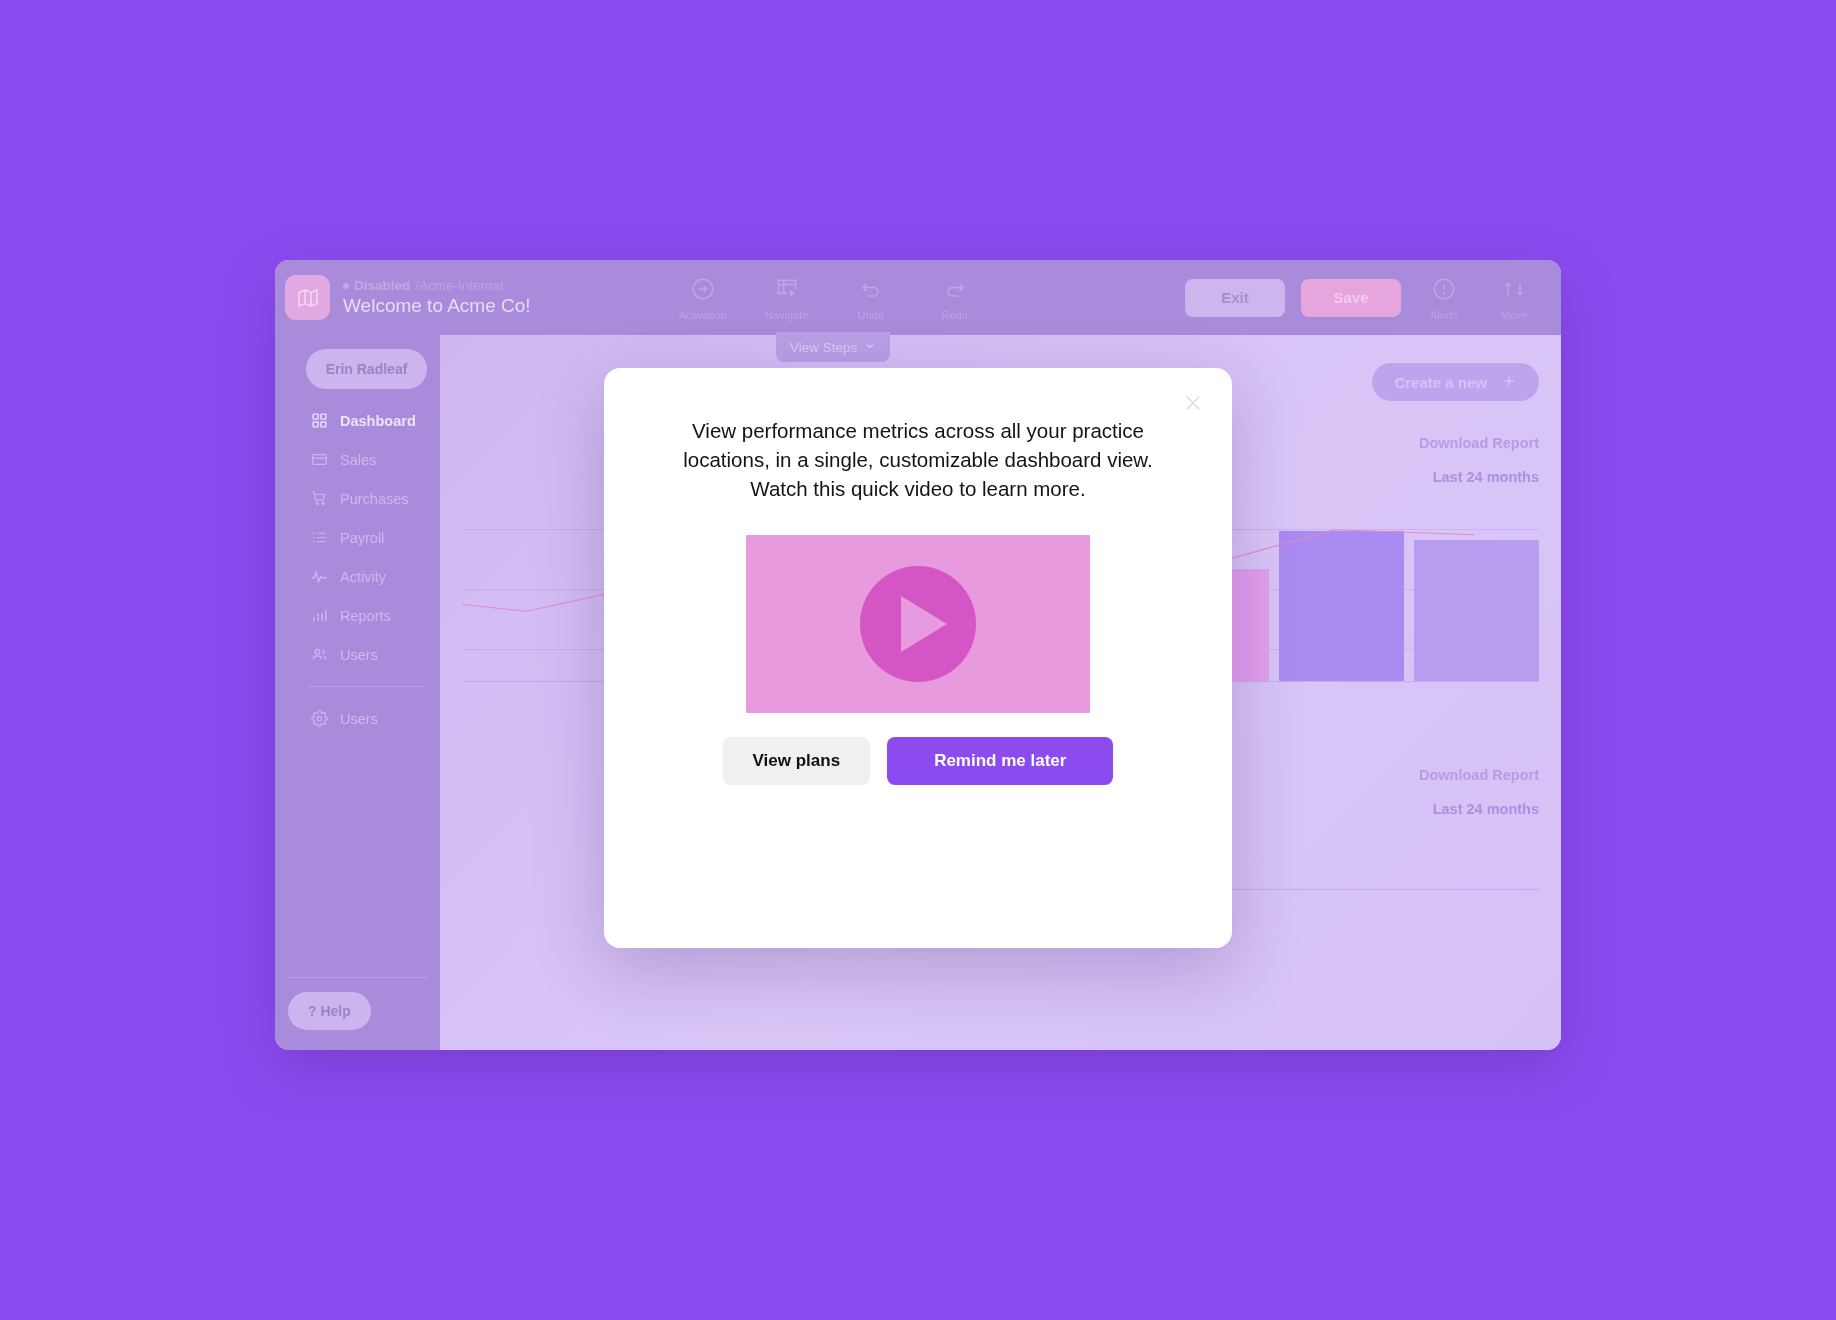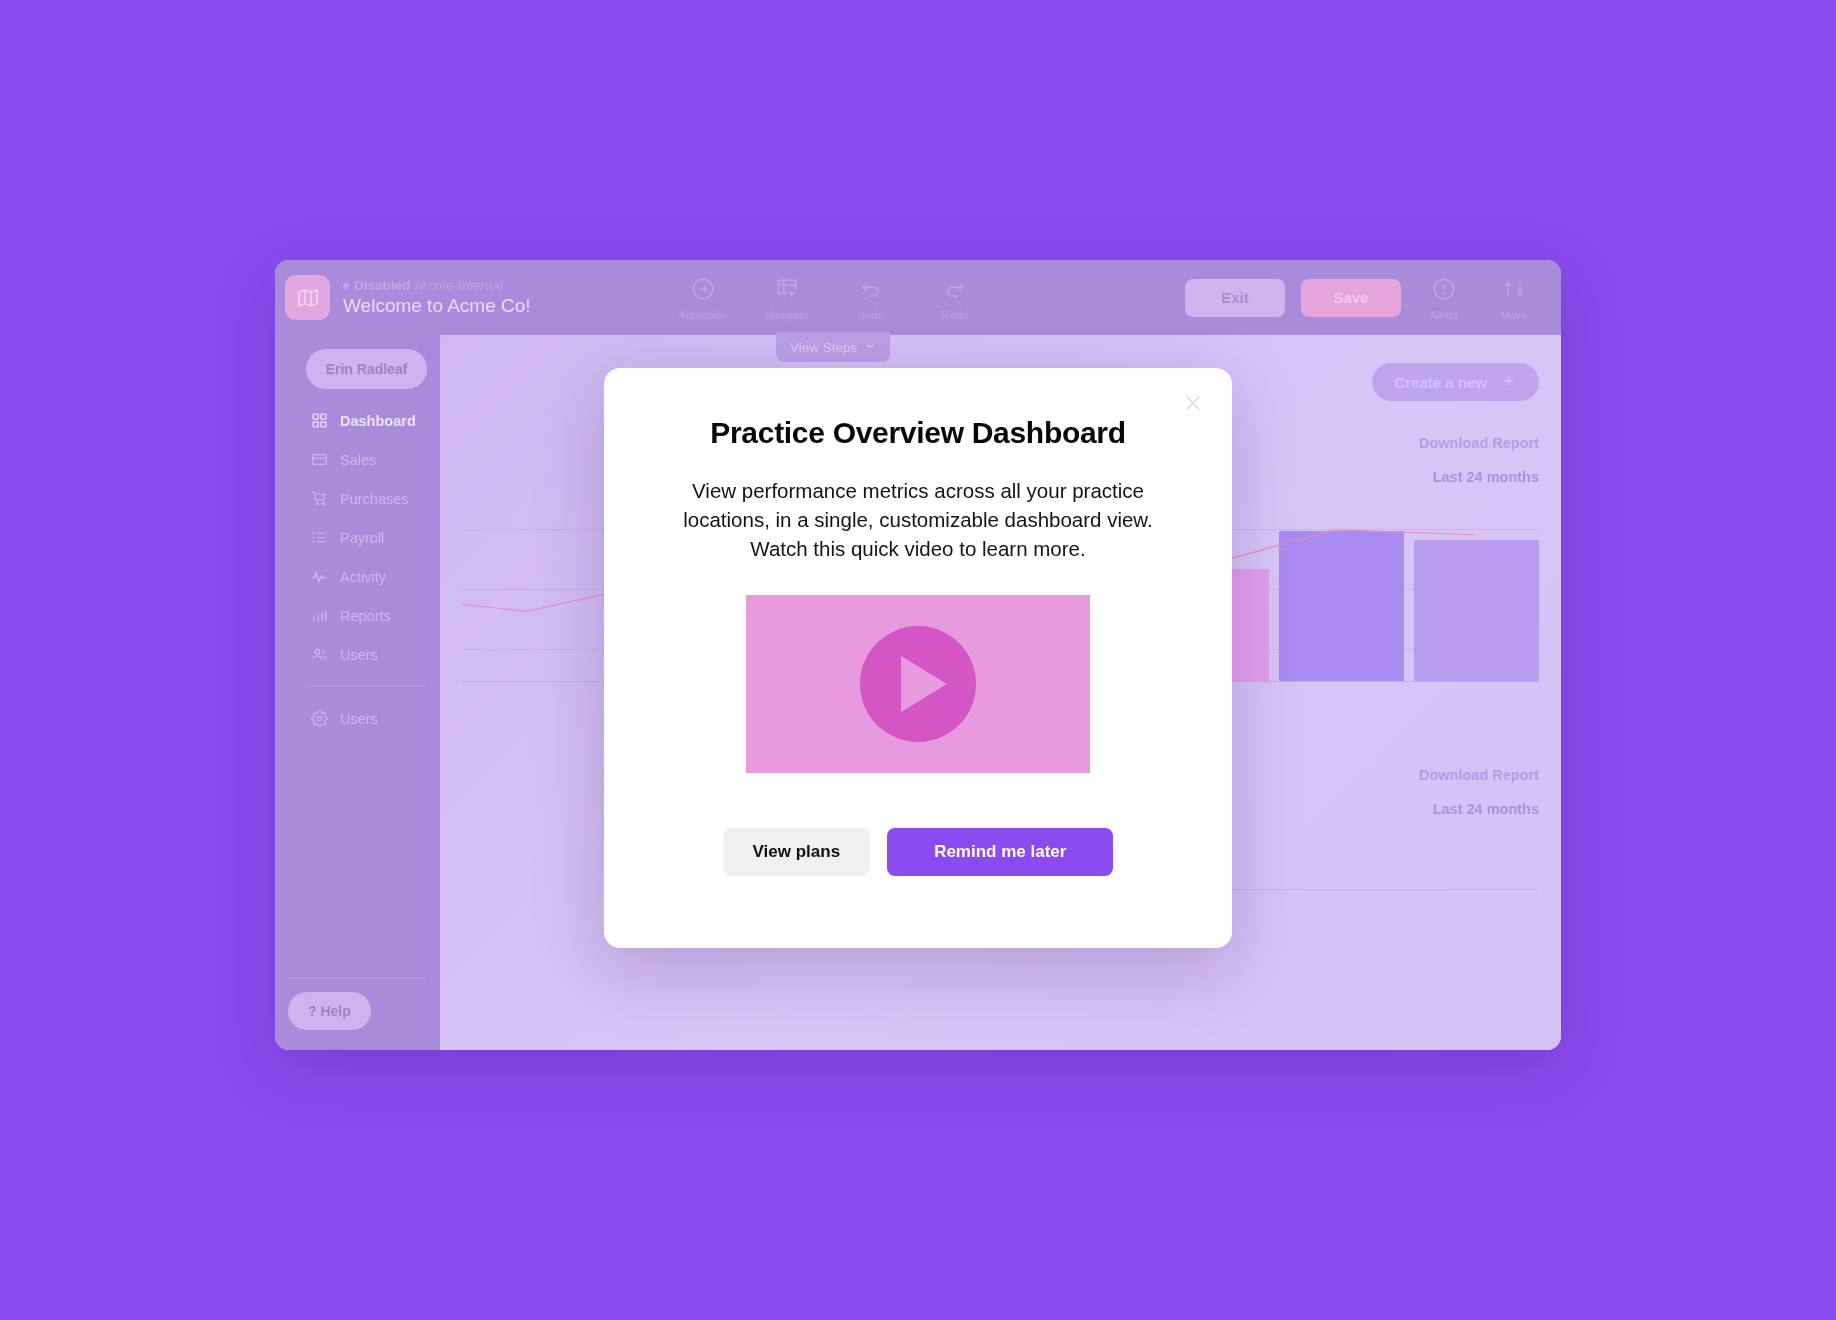--- a/index.html
+++ b/index.html
@@ -172,21 +172,21 @@
     background: #D455C4;
     display: flex; align-items: center; justify-content: center;
   }
   .play-tri {
     width: 0; height: 0;
     border-left: 46px solid #E89ADE;
     border-top: 28px solid transparent;
     border-bottom: 28px solid transparent;
     margin-left: 12px;
   }
-  .modal-actions { display: flex; justify-content: center; gap: 17px; margin-top: 55px; }
+  .modal-actions { display: flex; justify-content: center; gap: 17px; margin-top: 24px; }
   .btn-secondary {
     height: 48px; padding: 0 30px; border-radius: 8px; border: none;
     background: #F0F0F2; color: #111; font-size: 17px; font-weight: bold;
     font-family: "Liberation Sans", sans-serif;
   }
   .btn-primary {
     height: 48px; padding: 0 47px; border-radius: 8px; border: none;
     background: #8B4BEF; color: #FFFFFF; font-size: 17px; font-weight: bold;
     font-family: "Liberation Sans", sans-serif;
   }
@@ -450,21 +450,20 @@
 
   <div class="overlay"></div>
 </div>
 
 <div class="modal">
   <div class="modal-close">
     <svg width="22" height="22" viewBox="0 0 24 24" fill="none" stroke="currentColor" stroke-width="1.6">
       <path d="M5 5l14 14M19 5L5 19"></path>
     </svg>
   </div>
-  <div class="modal-title">Practice Overview Dashboard</div>
   <div class="modal-body">View performance metrics across all your practice locations, in a single, customizable dashboard view. Watch this quick video to learn more.</div>
 
   <div class="video">
     <div class="play-circle">
       <div class="play-tri"></div>
     </div>
   </div>
 
   <div class="modal-actions">
     <button class="btn-secondary">View plans</button>

